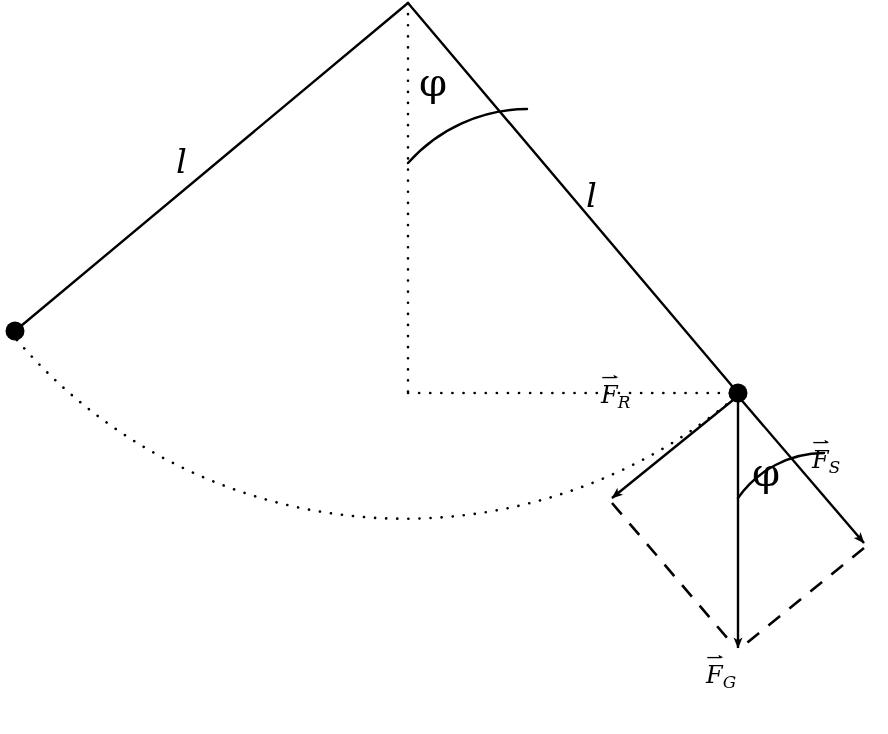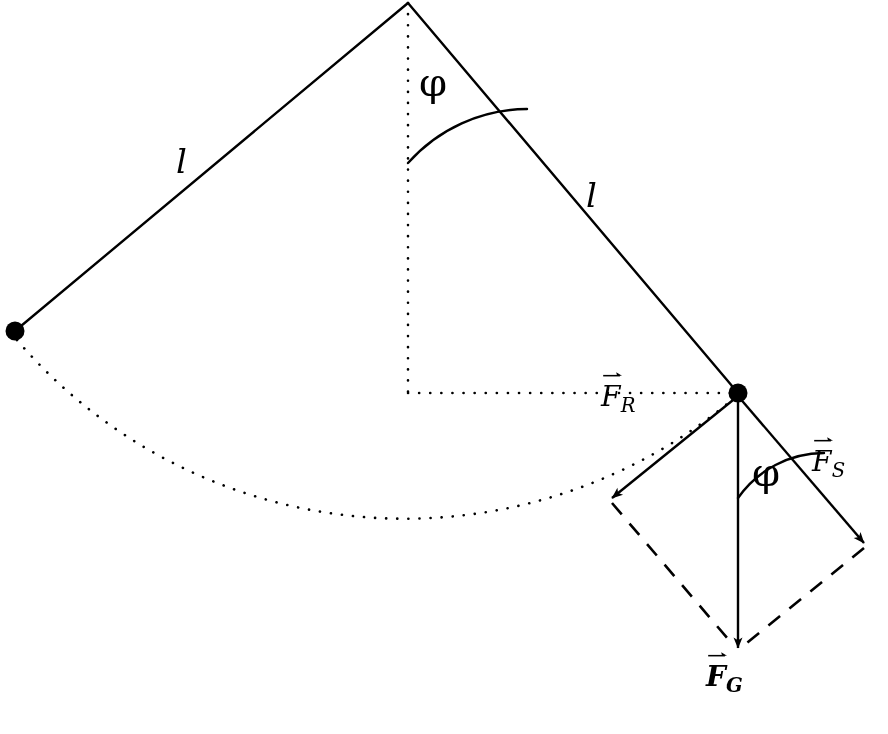--- a/index.html
+++ b/index.html
@@ -36,21 +36,21 @@
     user-select: none;
   }
   .len-label {
     font-size: 34px;
   }
   .phi-label {
     font-size: 40px;
     font-style: normal;
   }
   .force-label {
-    font-size: 28px;
+    font-size: 24px;
     font-style: normal;
   }
   .force-label .vec-stack {
     display: inline-block;
     position: relative;
     font-style: italic;
   }
   .force-label .vec-arrow {
     position: absolute;
     left: 50%;
@@ -140,21 +140,21 @@
       <span class="vec-arrow">
         <svg viewBox="0 0 24 10" xmlns="http://www.w3.org/2000/svg">
           <path d="M0.5,7.2 L21,7.2" stroke="#000000" stroke-width="1.9" fill="none"></path>
           <path d="M23.6,7.2 L16.4,3.1 L17.6,7.2 Z" fill="#000000"></path>
         </svg>
       </span>
       <span>F</span>
     </span><span class="sub">S</span>
   </div>
 
-  <div class="math-label force-label" style="left:706px; top:663px;font-weight:bold;">
+  <div class="math-label force-label" style="left:706px; top:663px;">
     <span class="vec-stack">
       <span class="vec-arrow">
         <svg viewBox="0 0 24 10" xmlns="http://www.w3.org/2000/svg">
           <path d="M0.5,7.2 L21,7.2" stroke="#000000" stroke-width="1.9" fill="none"></path>
           <path d="M23.6,7.2 L16.4,3.1 L17.6,7.2 Z" fill="#000000"></path>
         </svg>
       </span>
       <span>F</span>
     </span><span class="sub">G</span>
   </div>

